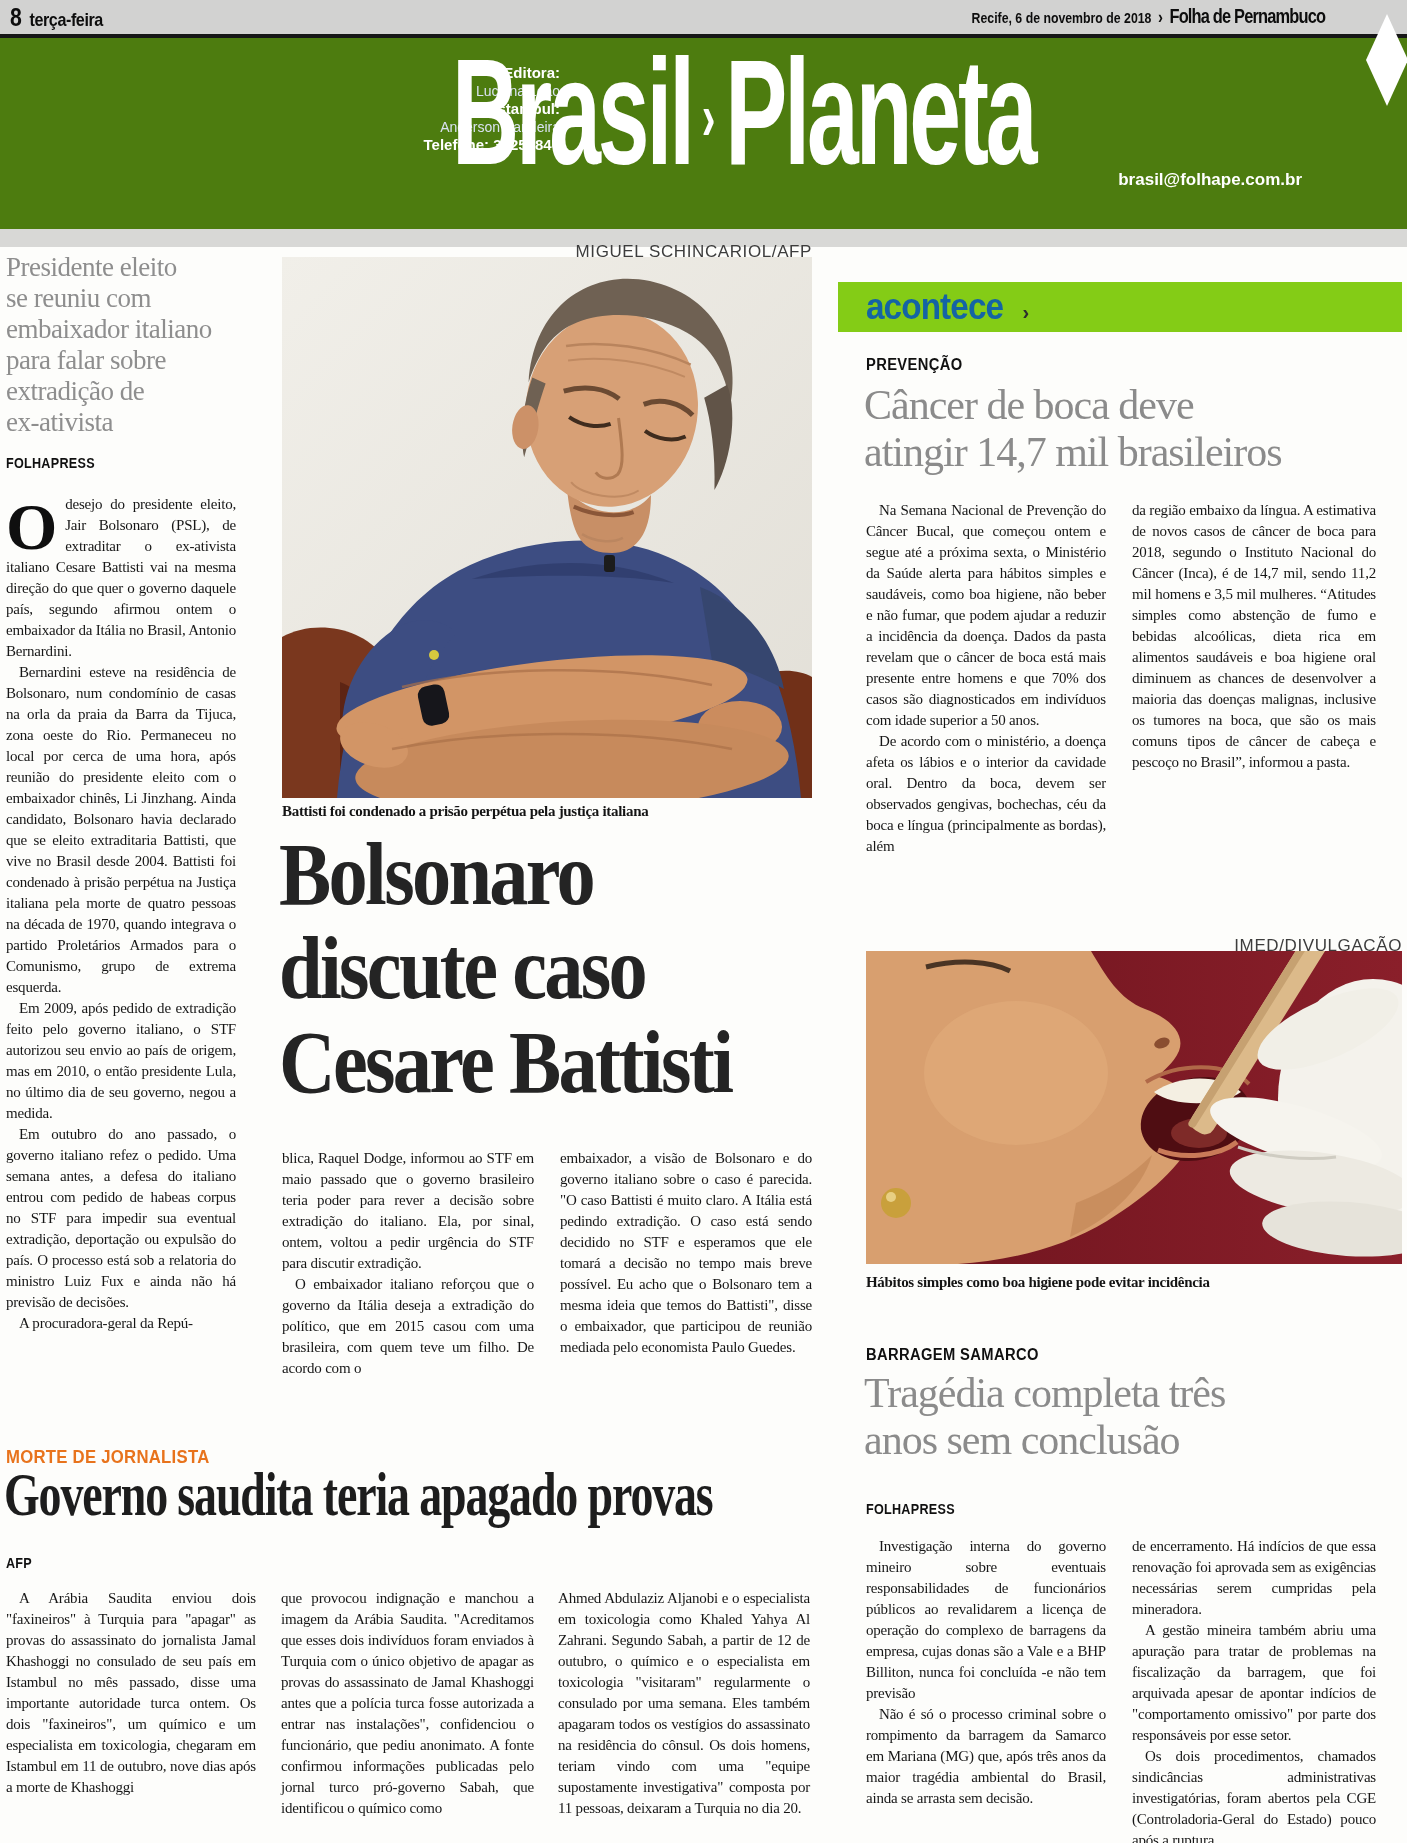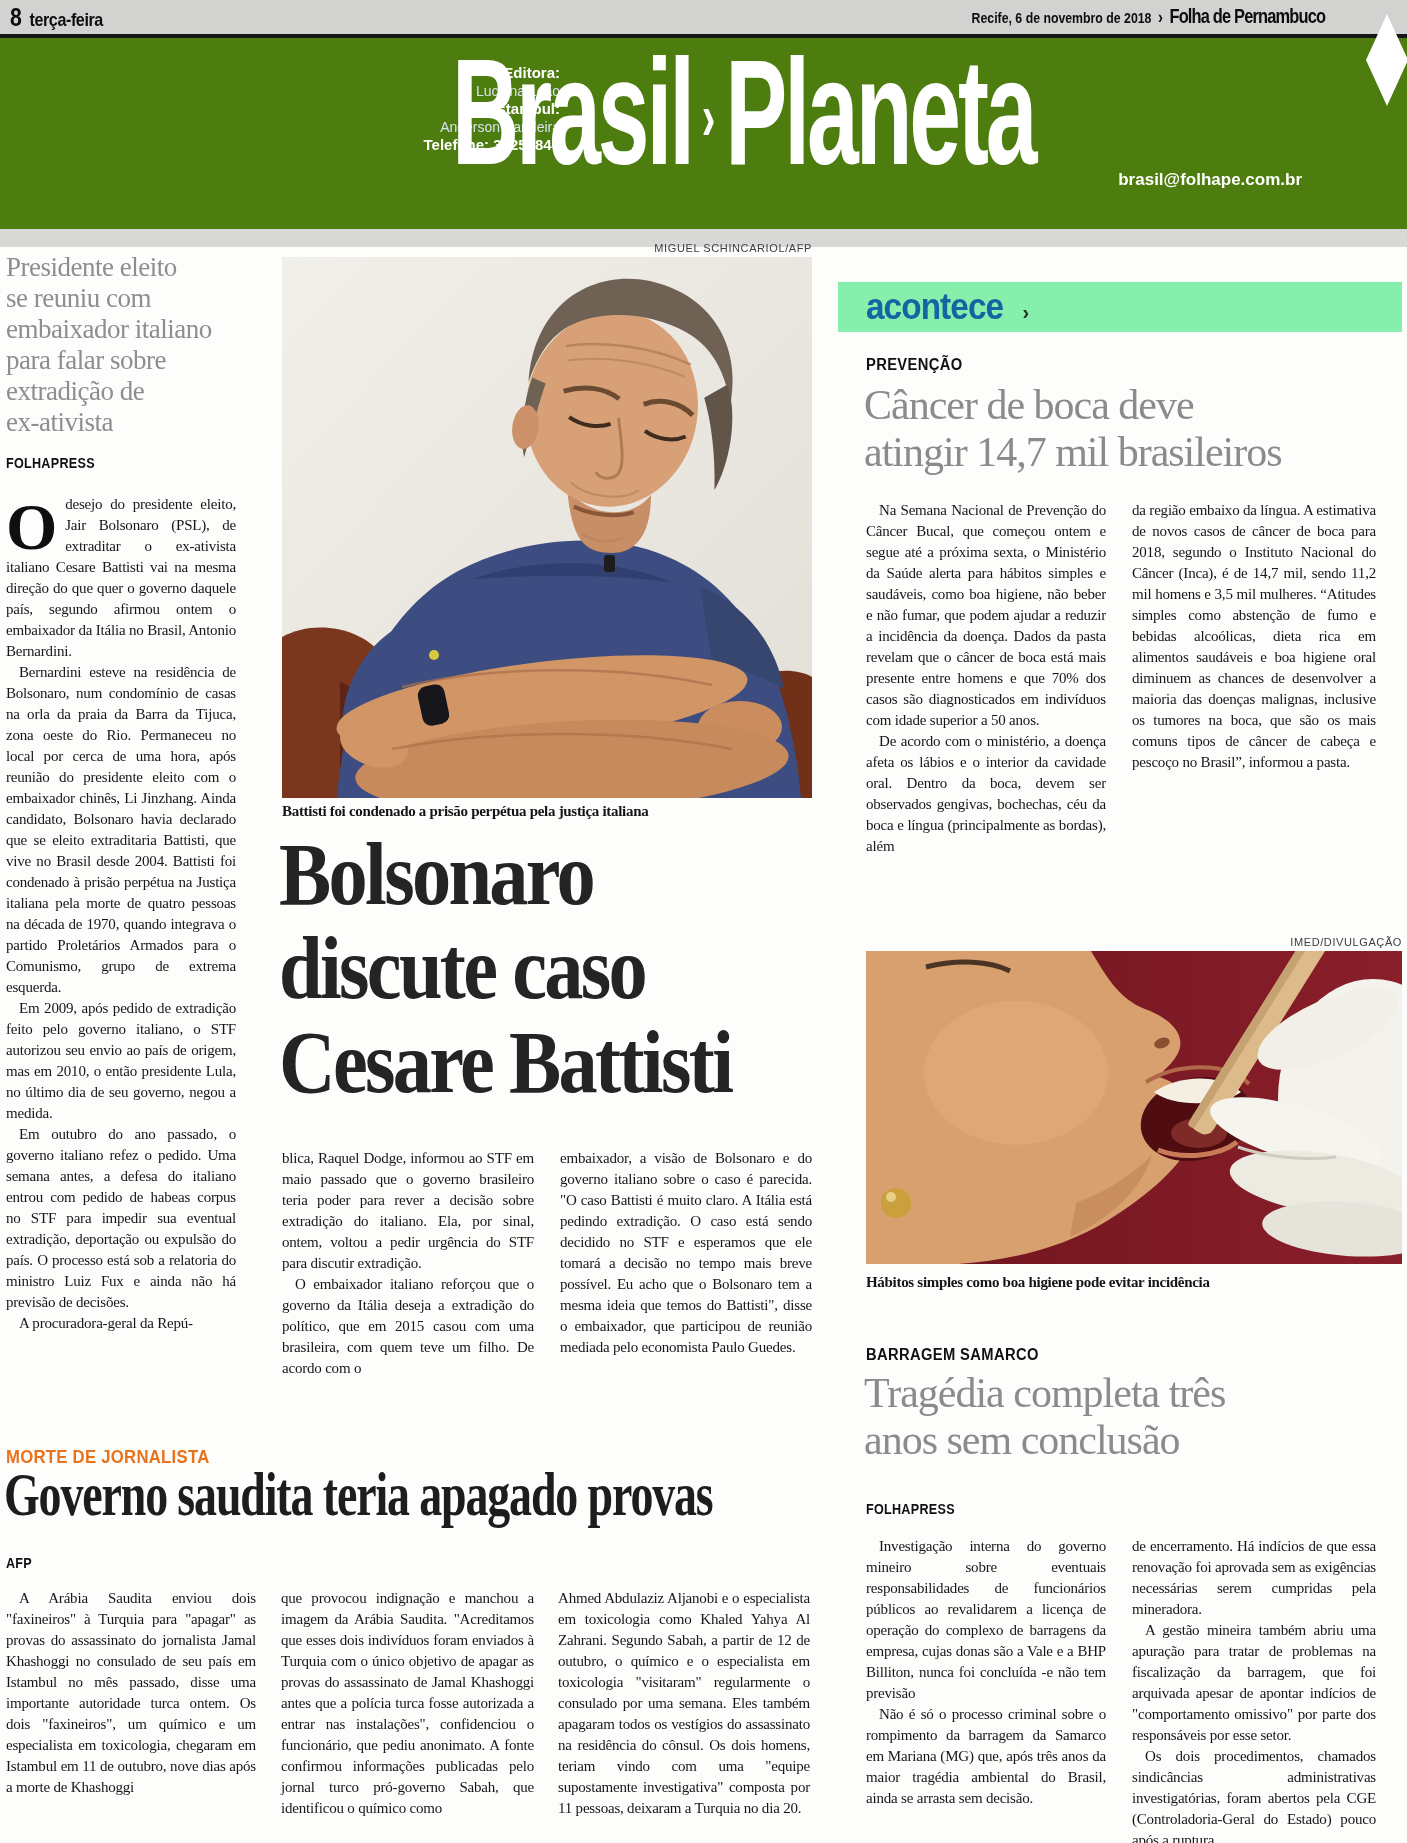--- a/index.html
+++ b/index.html
@@ -38,32 +38,32 @@
            clip-path:polygon(50% 0,100% 50%,50% 100%,0 50%);z-index:6;}
   
   .body-col{font-size:15px;line-height:21px;color:#161616;text-align:justify;letter-spacing:-0.2px;}
   .body-col p{margin:0;}
   .body-col p.ind{text-indent:13px;}
   .deck{font-size:27px;line-height:31px;color:#8e8e8e;letter-spacing:-0.5px;white-space:pre-line;}
   .kicker{font-family:"Liberation Sans","DejaVu Sans",sans-serif;font-size:16px;font-weight:700;
           color:#101010;letter-spacing:.4px;transform:scaleX(.92);transform-origin:left;display:inline-block;white-space:nowrap;}
   .byline{font-family:"Liberation Sans","DejaVu Sans",sans-serif;font-size:14px;font-weight:700;
           color:#101010;letter-spacing:.3px;transform:scaleX(.9);transform-origin:left;display:inline-block;}
-  .credit{font-family:"Liberation Sans","DejaVu Sans",sans-serif;font-size:11px;color:#3d3d3d;
+  .credit{font-family:"Liberation Sans","DejaVu Sans",sans-serif;font-size:17px;color:#3d3d3d;
           letter-spacing:.6px;text-align:right;}
   .caption{font-size:15px;font-weight:700;color:#141414;letter-spacing:-0.3px;}
   .grayhead{font-weight:400;font-size:42px;line-height:47px;color:#8b8b8b;letter-spacing:-1px;white-space:pre-line;}
   #headline1{font-weight:700;font-size:88px;line-height:94px;color:#242424;letter-spacing:-3px;
              transform:scaleX(.89);transform-origin:left;white-space:pre-line;}
   #headline-k{font-weight:700;font-size:62px;line-height:64px;color:#1d1d1d;letter-spacing:-1.5px;
               transform:scaleX(.74);transform-origin:left;white-space:nowrap;}
   .dropcap{float:left;font-size:66px;line-height:54px;font-weight:700;color:#0f0f0f;
            padding:6px 8px 0 0;}
   
-  #acontece-bar{left:838px;top:282px;width:564px;height:50px;background:#86efac;display:flex;align-items:center;}
+  #acontece-bar{left:838px;top:282px;width:564px;height:50px;background:#84cc16;display:flex;align-items:center;}
   #acontece-label{font-family:"Liberation Sans","DejaVu Sans",sans-serif;font-weight:700;font-size:37px;
                   color:#1464a4;letter-spacing:-1px;margin-left:28px;transform:scaleX(.9);transform-origin:left;}
   #acontece-chev{font-family:"Liberation Sans","DejaVu Sans",sans-serif;font-weight:700;font-size:20px;
                  color:#2e2e2e;margin-left:4px;position:relative;top:5px;}
   .kicker-orange{font-family:"Liberation Sans","DejaVu Sans",sans-serif;font-size:19px;font-weight:700;
                  color:#e8731c;letter-spacing:.3px;transform:scaleX(.88);transform-origin:left;display:inline-block;white-space:nowrap;}
   .clip{overflow:hidden;}
 </style>
 </head>
 <body>

